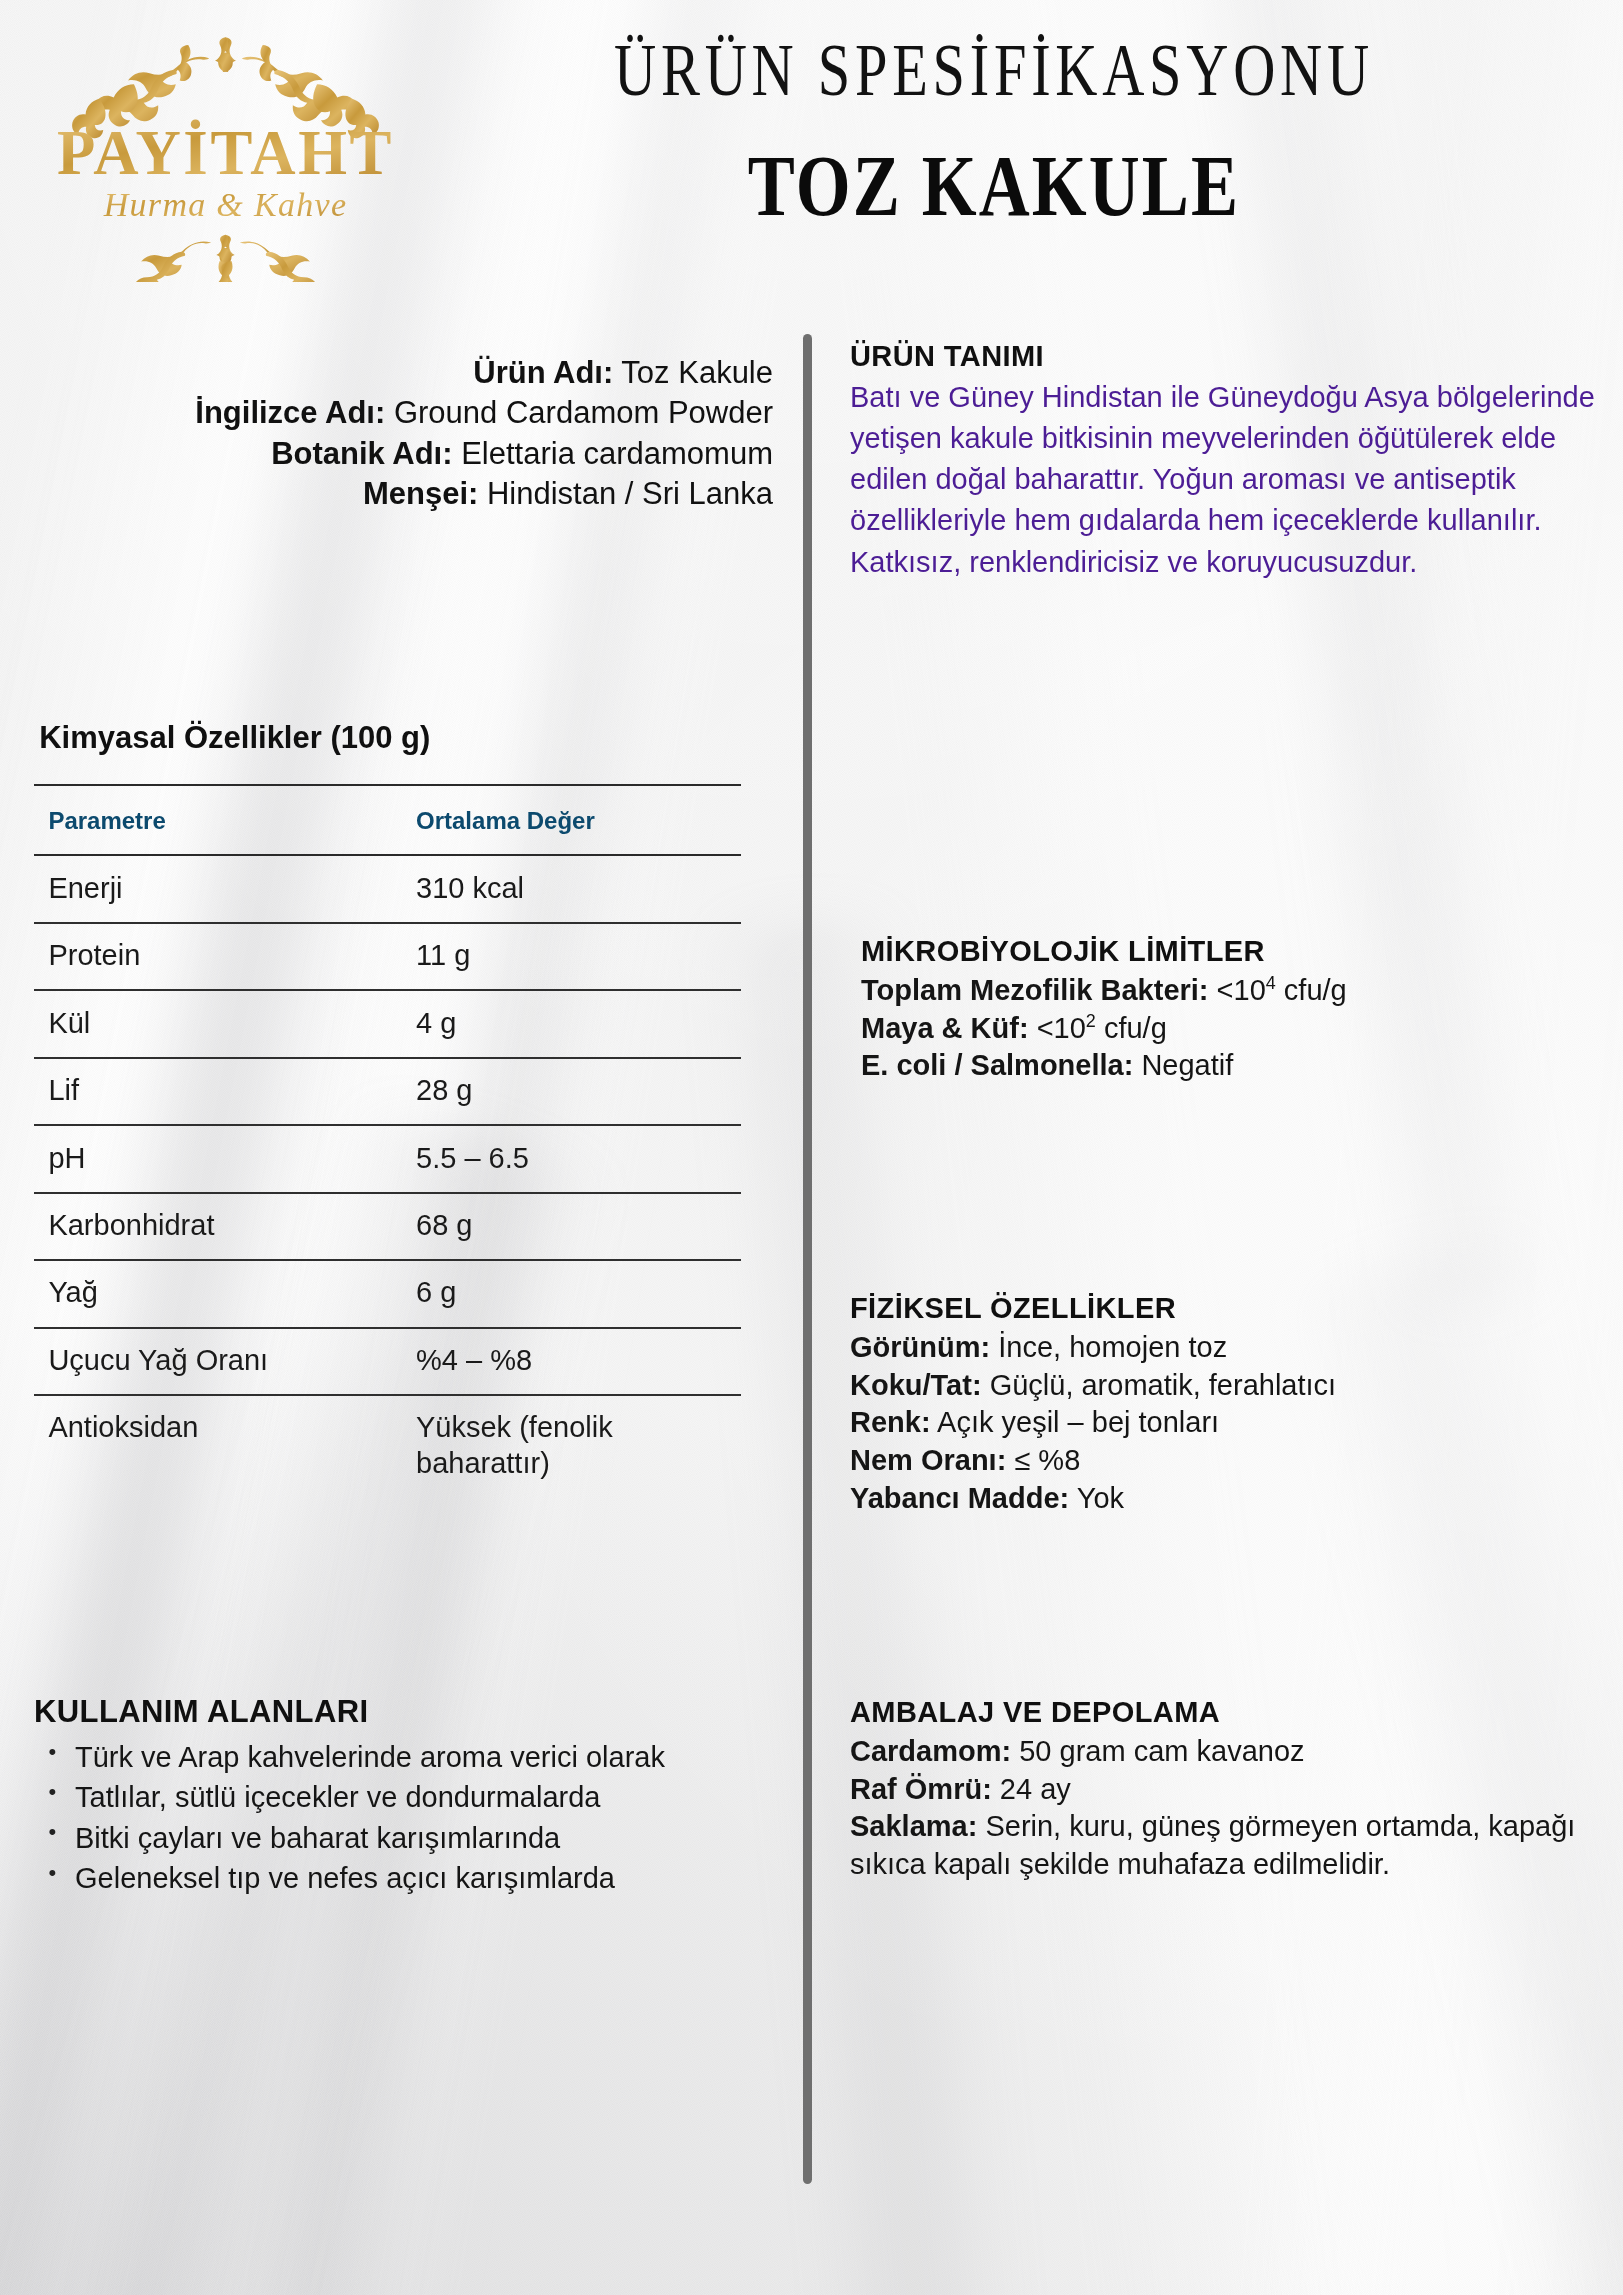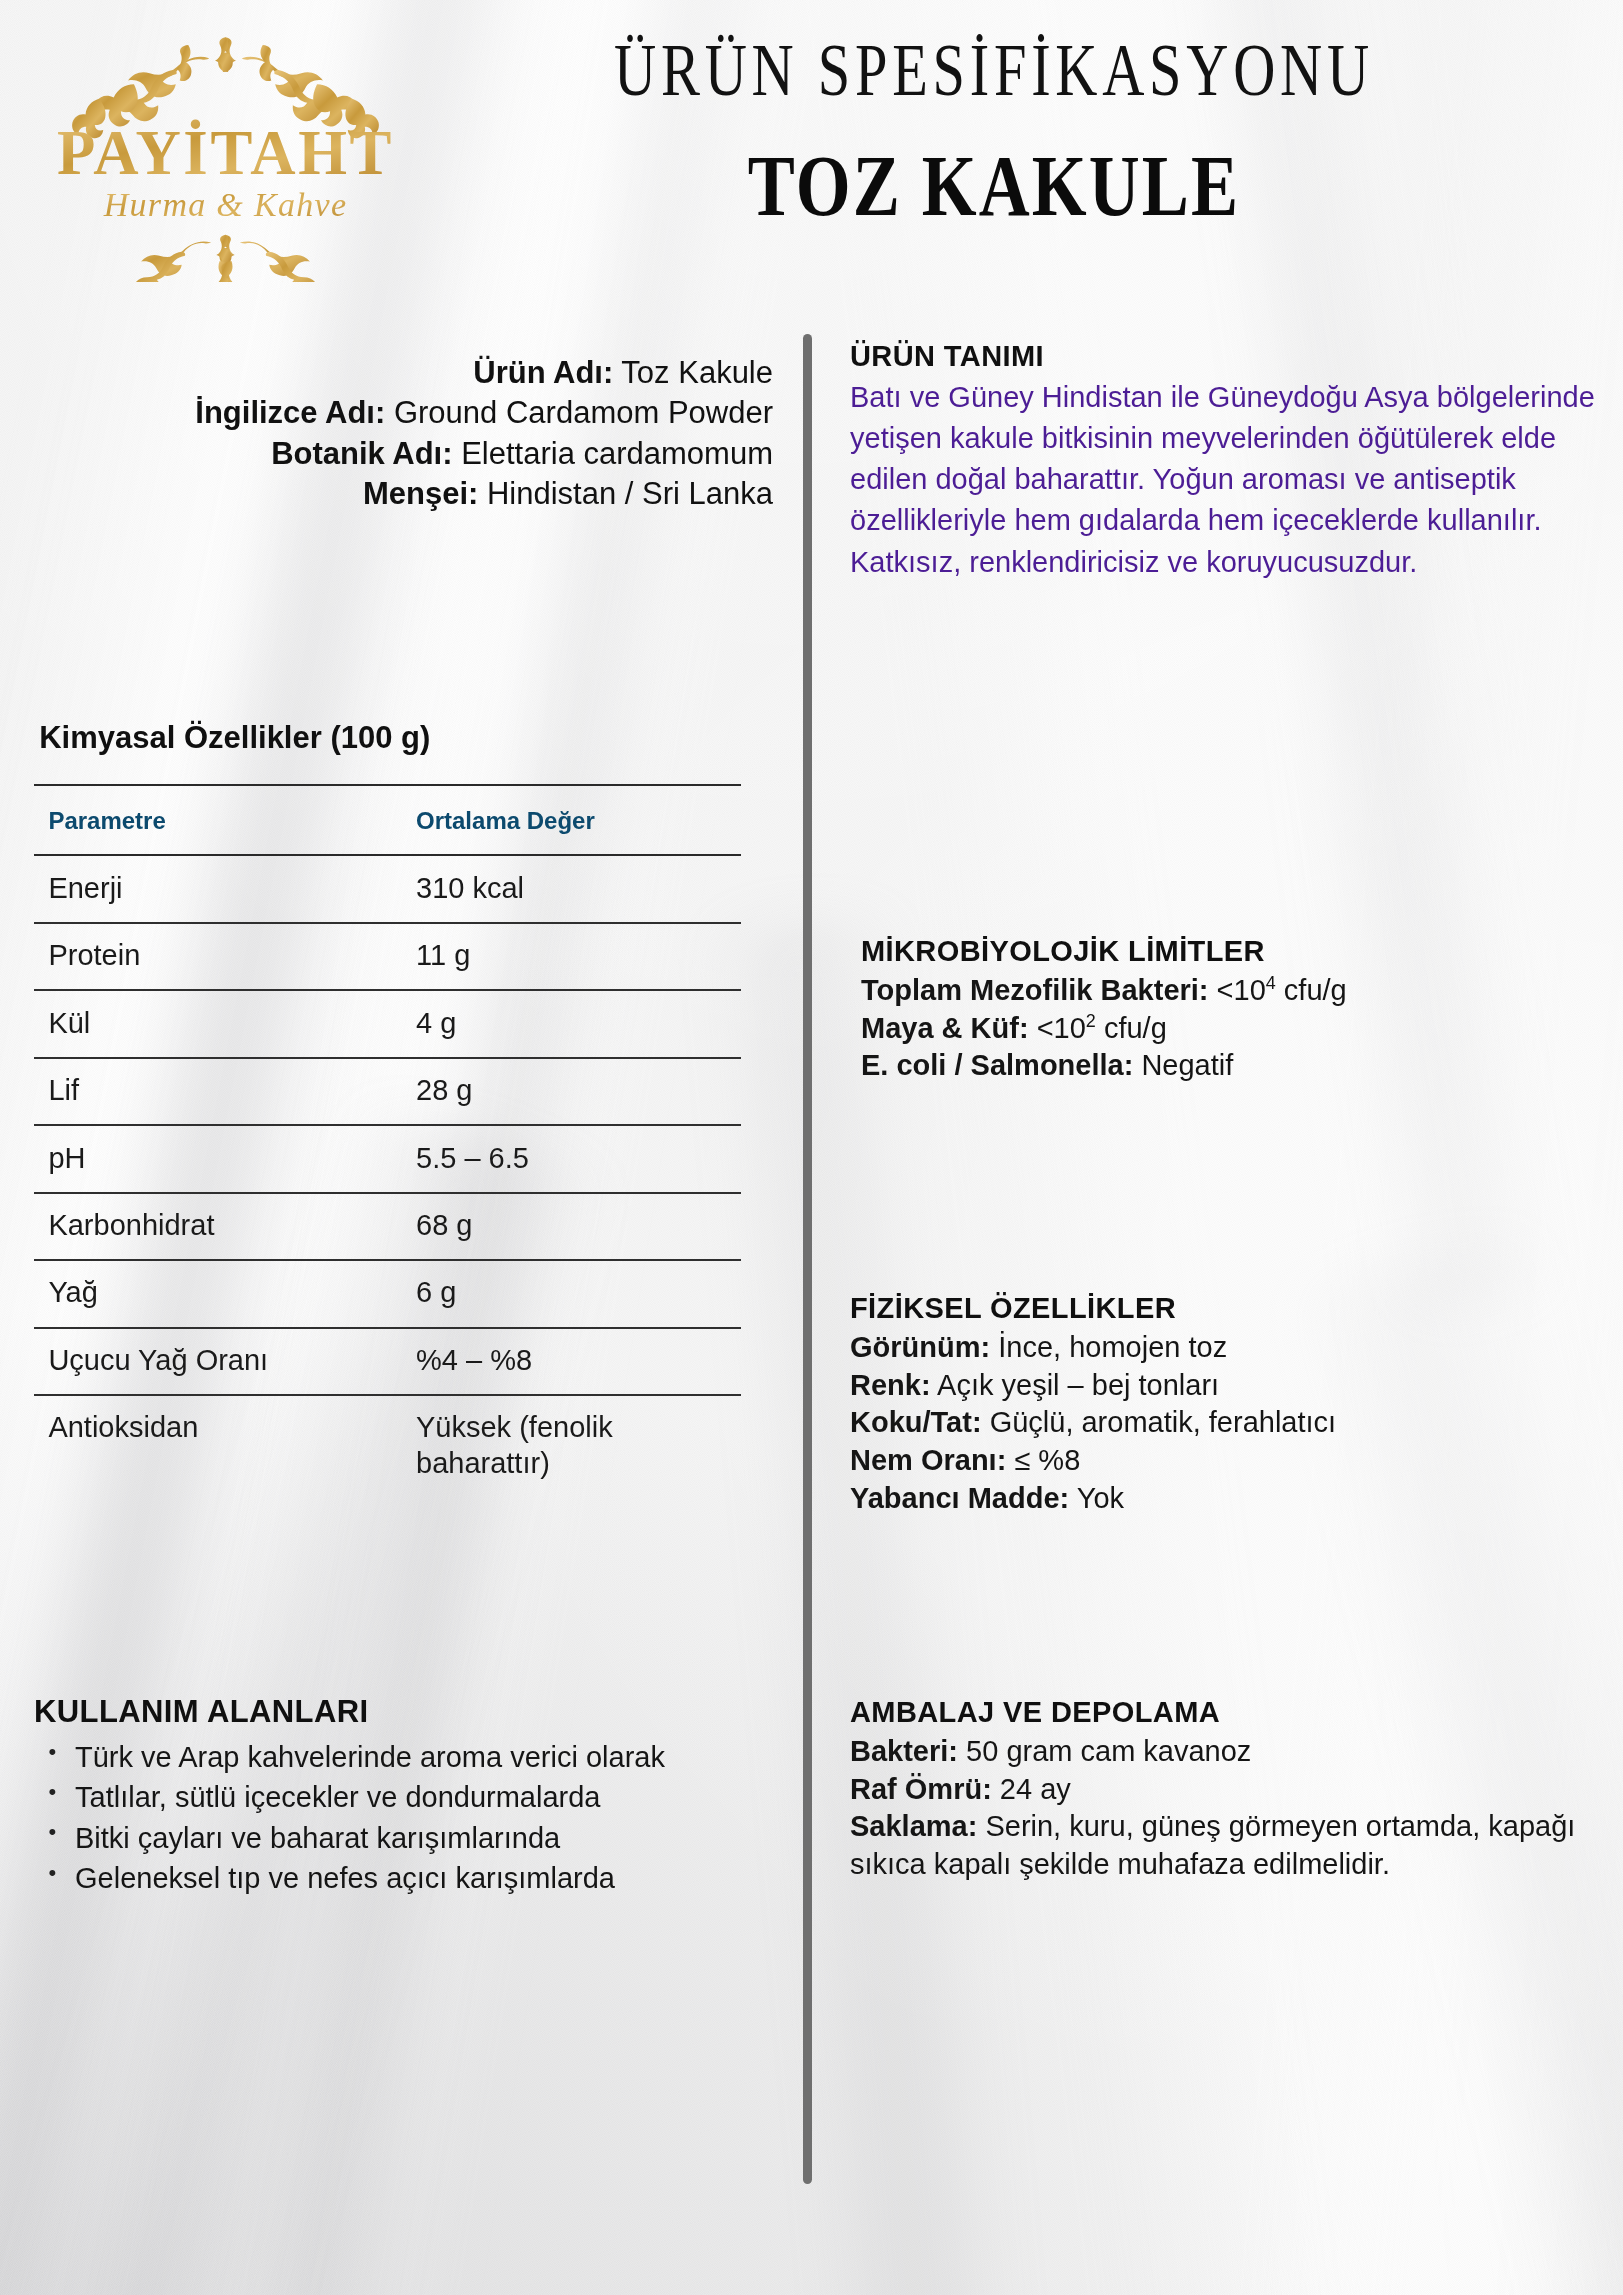--- a/index.html
+++ b/index.html
@@ -331,42 +331,42 @@
   </div>
 
   <div class="right-col r-phys">
     <div class="sect-head">FİZİKSEL ÖZELLİKLER</div>
 
     <div class="kv">
       <b>Görünüm:</b>
       <span>İnce, homojen toz</span>
     </div>
     <div class="kv">
+      <b>Koku/Tat:</b>
+      <span>Güçlü, aromatik, ferahlatıcı</span>
+    </div>
+    <div class="kv">
       <b>Renk:</b>
       <span>Açık yeşil – bej tonları</span>
     </div>
     <div class="kv">
-      <b>Koku/Tat:</b>
-      <span>Güçlü, aromatik, ferahlatıcı</span>
-    </div>
-    <div class="kv">
       <b>Nem Oranı:</b>
       <span>≤ %8</span>
     </div>
     <div class="kv">
       <b>Yabancı Madde:</b>
       <span>Yok</span>
     </div>
   </div>
 
   <div class="right-col r-pack">
     <div class="sect-head">AMBALAJ VE DEPOLAMA</div>
 
     <div class="kv">
-      <b>Bakteri:</b>
+      <b>Cardamom:</b>
       <span>50 gram cam kavanoz</span>
     </div>
     <div class="kv">
       <b>Raf Ömrü:</b>
       <span>24 ay</span>
     </div>
     <div class="kv">
       <b>Saklama:</b>
       <span>Serin, kuru, güneş görmeyen ortamda, kapağı sıkıca kapalı şekilde muhafaza edilmelidir.</span>
     </div>

